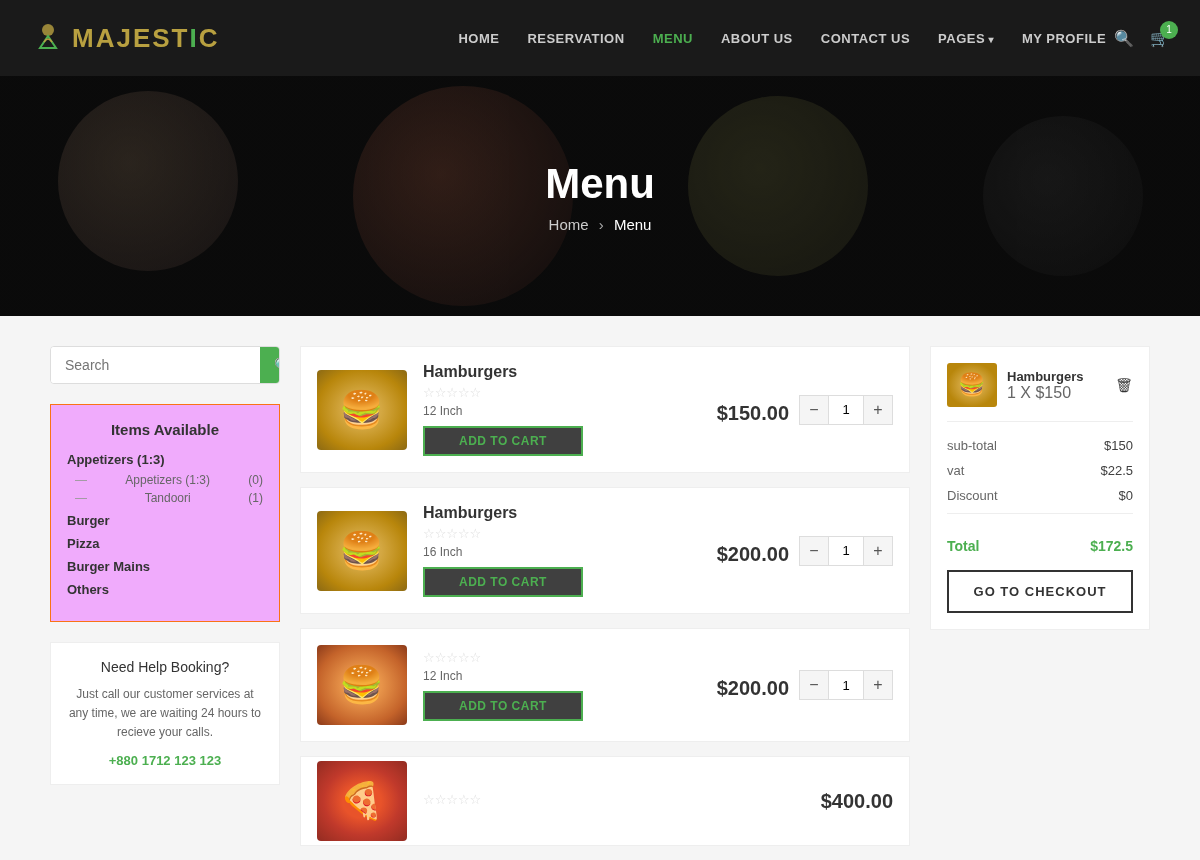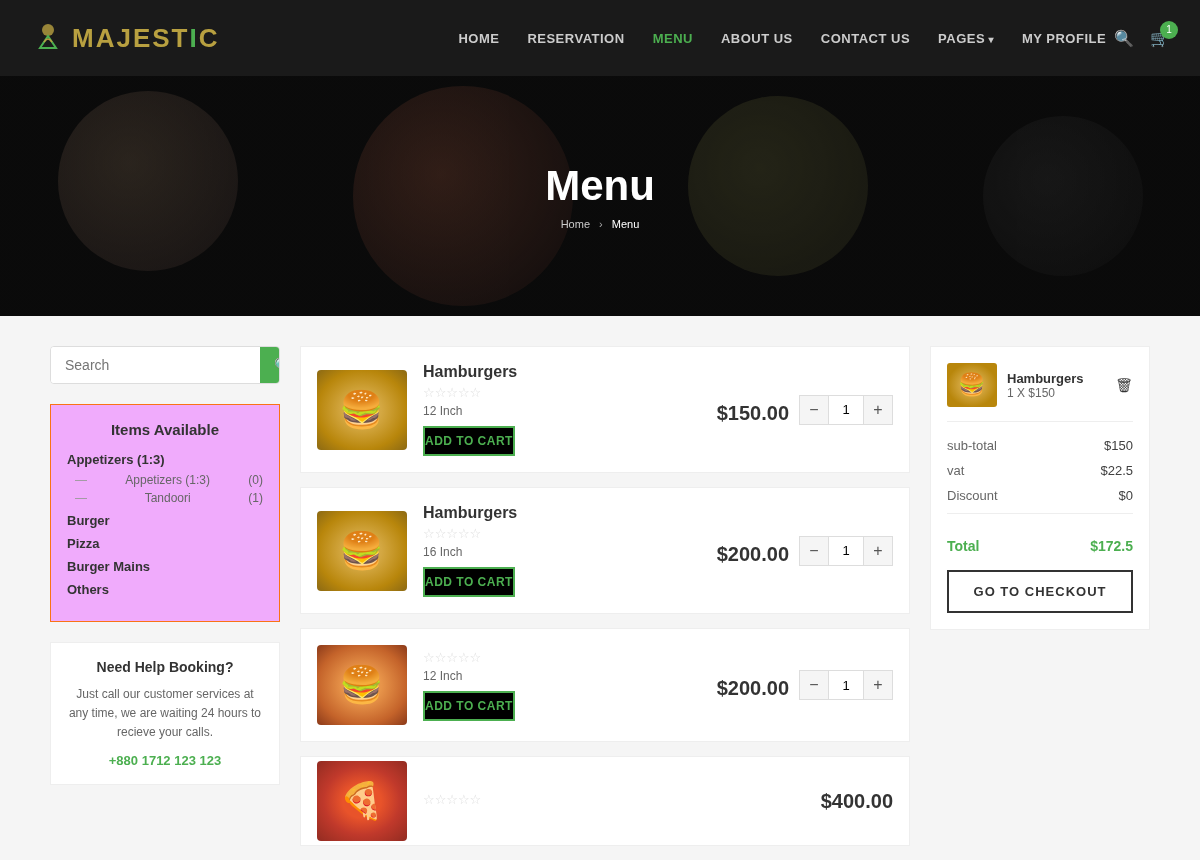--- a/index.html
+++ b/index.html
@@ -108,21 +108,21 @@
     .hero-bowl.right { background: radial-gradient(circle at 40% 40%, #4a4a2a, #2a2a1a); margin-top: -20px; }
     .hero-bowl.far-right { background: radial-gradient(circle at 40% 40%, #2a2a2a, #111); width: 160px; height: 160px; }
     .hero-title {
       color: #fff;
       font-size: 42px;
       font-weight: bold;
       z-index: 1;
     }
     .hero-breadcrumb {
       color: #ccc;
-      font-size: 11px;
+      font-size: 15px;
       z-index: 1;
       margin-top: 8px;
     }
     .hero-breadcrumb span { color: #ccc; }
     .hero-breadcrumb .separator { margin: 0 6px; color: #aaa; }
     .hero-breadcrumb .current { color: #fff; }
 
     
     .main-content {
       display: flex;
@@ -199,21 +199,21 @@
       cursor: pointer;
     }
 
     .help-panel {
       background: #fff;
       border: 1px solid #eee;
       padding: 16px;
       text-align: center;
     }
     .help-title {
-      font-weight: bold;
+      font-weight: normal;
       font-size: 14px;
       margin-bottom: 10px;
       color: #333;
     }
     .help-text {
       font-size: 12px;
       color: #666;
       line-height: 1.6;
       margin-bottom: 10px;
     }
@@ -277,23 +277,23 @@
       font-size: 13px;
       margin-bottom: 4px;
     }
     .item-size {
       font-size: 12px;
       color: #666;
       margin-bottom: 8px;
     }
     .add-to-cart-btn {
       border: 2px solid #4caf50;
-      background: #000000;
+      background: #404040;
       color: #4caf50;
-      padding: 6px 0;
+      padding: 6px 34px;
       font-size: 12px;
       font-weight: bold;
       cursor: pointer;
       letter-spacing: 0.5px;
       text-transform: uppercase;
     }
 
     .item-right {
       display: flex;
       flex-direction: row;
@@ -365,21 +365,21 @@
       align-items: center;
       justify-content: center;
     }
     .cart-item-details { flex: 1; }
     .cart-item-name {
       font-size: 13px;
       font-weight: bold;
       color: #333;
     }
     .cart-item-qty {
-      font-size: 12px;
+      font-size: 16px;
       color: #666;
     }
     .cart-delete {
       color: #333;
       cursor: pointer;
       font-size: 14px;
     }
 
     .cart-row {
       display: flex;

